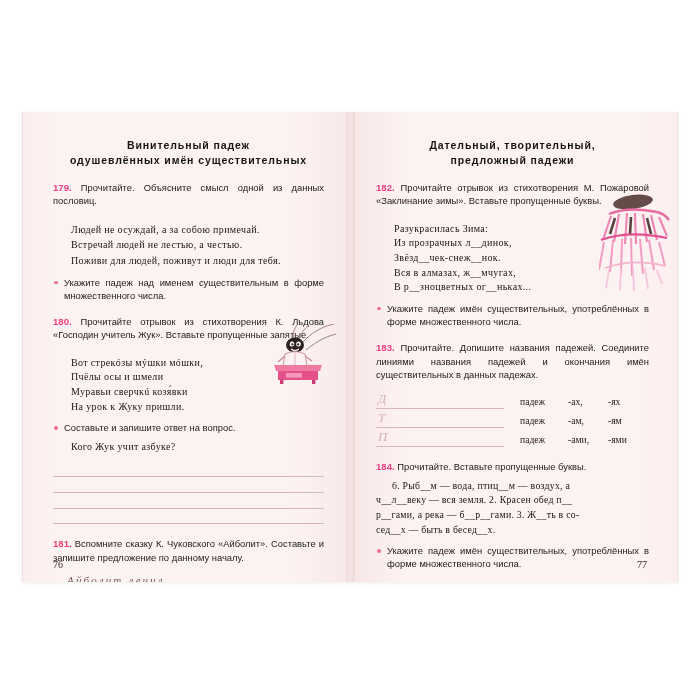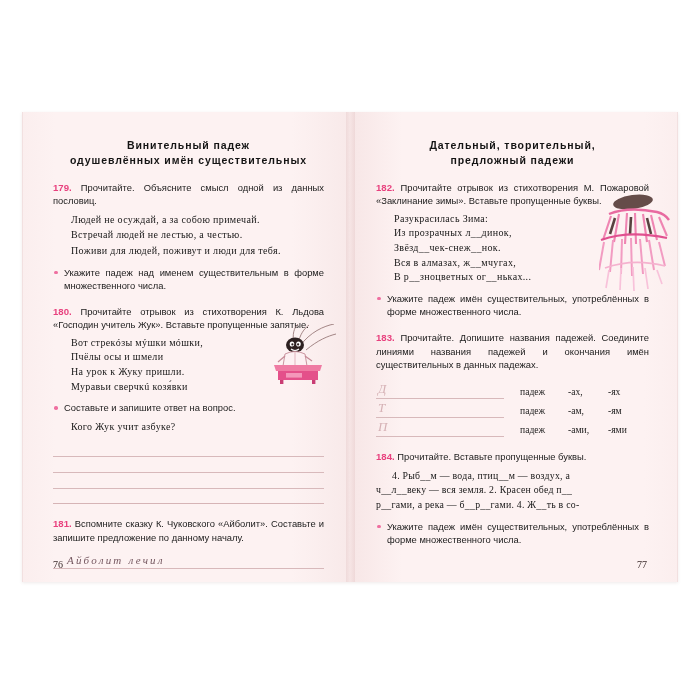--- a/index.html
+++ b/index.html
@@ -70,21 +70,21 @@
     text-align: justify;
   }
   .exnum {
     color: #e8417e;
     font-weight: bold;
     font-size: 9.6px;
   }
   .ex .body { text-align: justify; }
 
   .poem {
-    margin: 4px 0 0 18px;
+    margin: 14px 0 0 18px;
     font-family: "Liberation Serif", serif;
     font-size: 10px;
     color: #171717;
     line-height: 15.6px;
     letter-spacing: .35px;
   }
   .poem .pl { display: block; white-space: nowrap; }
   .poem.tight { line-height: 14.6px; }
 
   .task {
@@ -245,22 +245,22 @@
       <div class="ex">
         <div class="body">
           <span class="exnum">180.</span>
           <span>Прочитайте отрывок из стихотворения К. Льдова «Господин учитель Жук». Вставьте пропущенные запятые.</span>
         </div>
       </div>
 
       <div class="poem tight">
         <span class="pl">Вот стрекóзы мýшки мóшки,</span>
         <span class="pl">Пчёлы осы и шмели</span>
+        <span class="pl">Муравьи сверчкú козя́вки</span>
         <span class="pl">На урок к Жуку пришли.</span>
-        <span class="pl">Муравьи сверчкú козя́вки</span>
       </div>
 
       <div class="task">Составьте и запишите ответ на вопрос.</div>
       <div class="question">Кого Жук учит азбуке?</div>
 
       <div class="lines">
         <div class="wline"></div>
         <div class="wline"></div>
         <div class="wline"></div>
       </div>
@@ -372,23 +372,24 @@
       </div>
 
       <div class="ex">
         <div class="body">
           <span class="exnum">184.</span>
           <span>Прочитайте. Вставьте пропущенные буквы.</span>
         </div>
       </div>
 
       <div class="sentences">
-        <div class="indent">4. Рыб__м — вода, птиц__м — воздух, а</div>
+        <div class="indent">6. Рыб__м — вода, птиц__м — воздух, а</div>
         <div>ч__л__веку — вся земля. 2. Красен обед п__</div>
-        <div>р__гами, а река — б__р__гами. 4. Ж__ть в со-</div>
+        <div>р__гами, а река — б__р__гами. 3. Ж__ть в со-</div>
+        <div>сед__х — быть в бесед__х.</div>
       </div>
 
       <div class="task">Укажите падеж имён существительных, употреблённых в форме множественного числа.</div>
 
       <div class="illo-winter">
         <svg viewBox="0 0 74 108" width="74" height="108" aria-hidden="true">
           <ellipse cx="34" cy="18" rx="20" ry="7" fill="#4a2f2c" opacity=".85" transform="rotate(-8 34 18)"></ellipse>
           <path d="M10 30 Q30 22 58 28 Q66 30 70 36" stroke="#e86aa0" stroke-width="2.4" fill="none"></path>
           <g stroke="#ef85b2" stroke-width="2.1" fill="none">
             <path d="M12 32 L4 56"></path>

